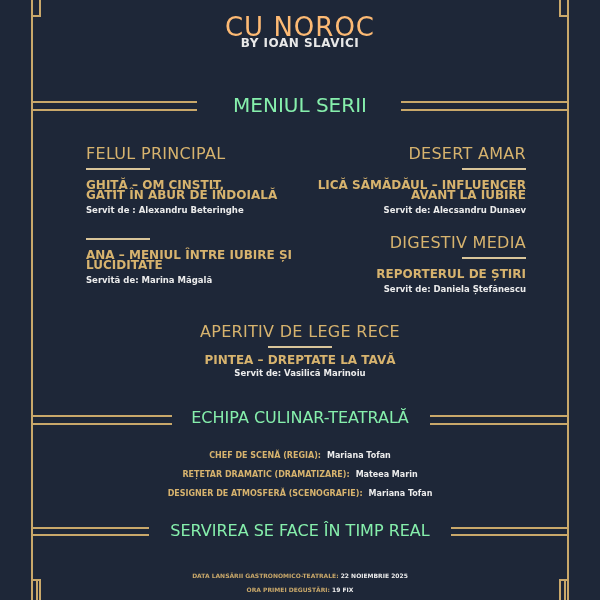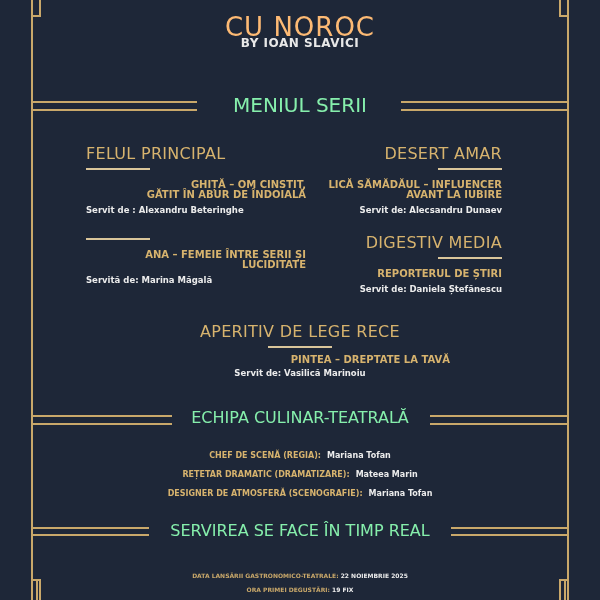--- a/index.html
+++ b/index.html
@@ -26,25 +26,25 @@
     font-family: "DejaVu Sans", sans-serif;
     color: #86efac;
   }
   .menu-title { top: 93px; font-size: 20px; }
   .team-title { top: 408px; font-size: 16px; }
   .serve-title { top: 521px; font-size: 16px; }
 
   .section { position: absolute; }
   .sec-head { font-size: 16px; color: #d7b36e; letter-spacing: 0.3px; }
   .sec-line { height: 2px; background: #d9c59a; margin-top: 5px; width: 64px; }
-  .dish { font-size: 10px; font-weight: bold; color: #d7b36e; margin-top: 10px; line-height: 10px; text-align: right; }
+  .dish { font-size: 12px; font-weight: bold; color: #d7b36e; margin-top: 10px; line-height: 10px; }
   .server { font-size: 8.5px; font-weight: bold; color: #ececec; margin-top: 5px; }
 
   .left { left: 86px; text-align: left; width: 220px; }
-  .right { right: 98px; text-align: right; width: 220px; }
+  .right { right: 74px; text-align: right; width: 220px; }
   .right .sec-line { margin-left: auto; }
   .mid { left: 150px; width: 300px; text-align: center; }
   .mid .sec-line { margin: 5px auto 0; width: 64px; }
 
   .credit { position: absolute; left: 0; width: 600px; text-align: center; font-size: 8px; font-weight: bold; }
   .credit .role { color: #d7b36e; }
   .credit .name { color: #ececec; margin-left: 6px; }
 
   .foot { position: absolute; left: 0; width: 600px; text-align: center; font-size: 6px; font-weight: bold; }
   .foot .k { color: #c9a86a; }
@@ -87,21 +87,21 @@
   <div class="dish">
     <div>LICĂ SĂMĂDĂUL – INFLUENCER</div>
     <div>AVANT LA IUBIRE</div>
   </div>
   <div class="server">Servit de: Alecsandru Dunaev</div>
 </div>
 
 <div class="section left" style="top:233px;">
   <div class="sec-line"></div>
   <div class="dish">
-    <div>ANA – FEMEIE ÎNTRE SERII ȘI</div>
+    <div>ANA – MENIUL ÎNTRE IUBIRE ȘI</div>
     <div>LUCIDITATE</div>
   </div>
   <div class="server">Servită de: Marina Măgală</div>
 </div>
 
 <div class="section right" style="top:233px;">
   <div class="sec-head">DIGESTIV MEDIA</div>
   <div class="sec-line"></div>
   <div class="dish">
     <div>REPORTERUL DE ȘTIRI</div>

